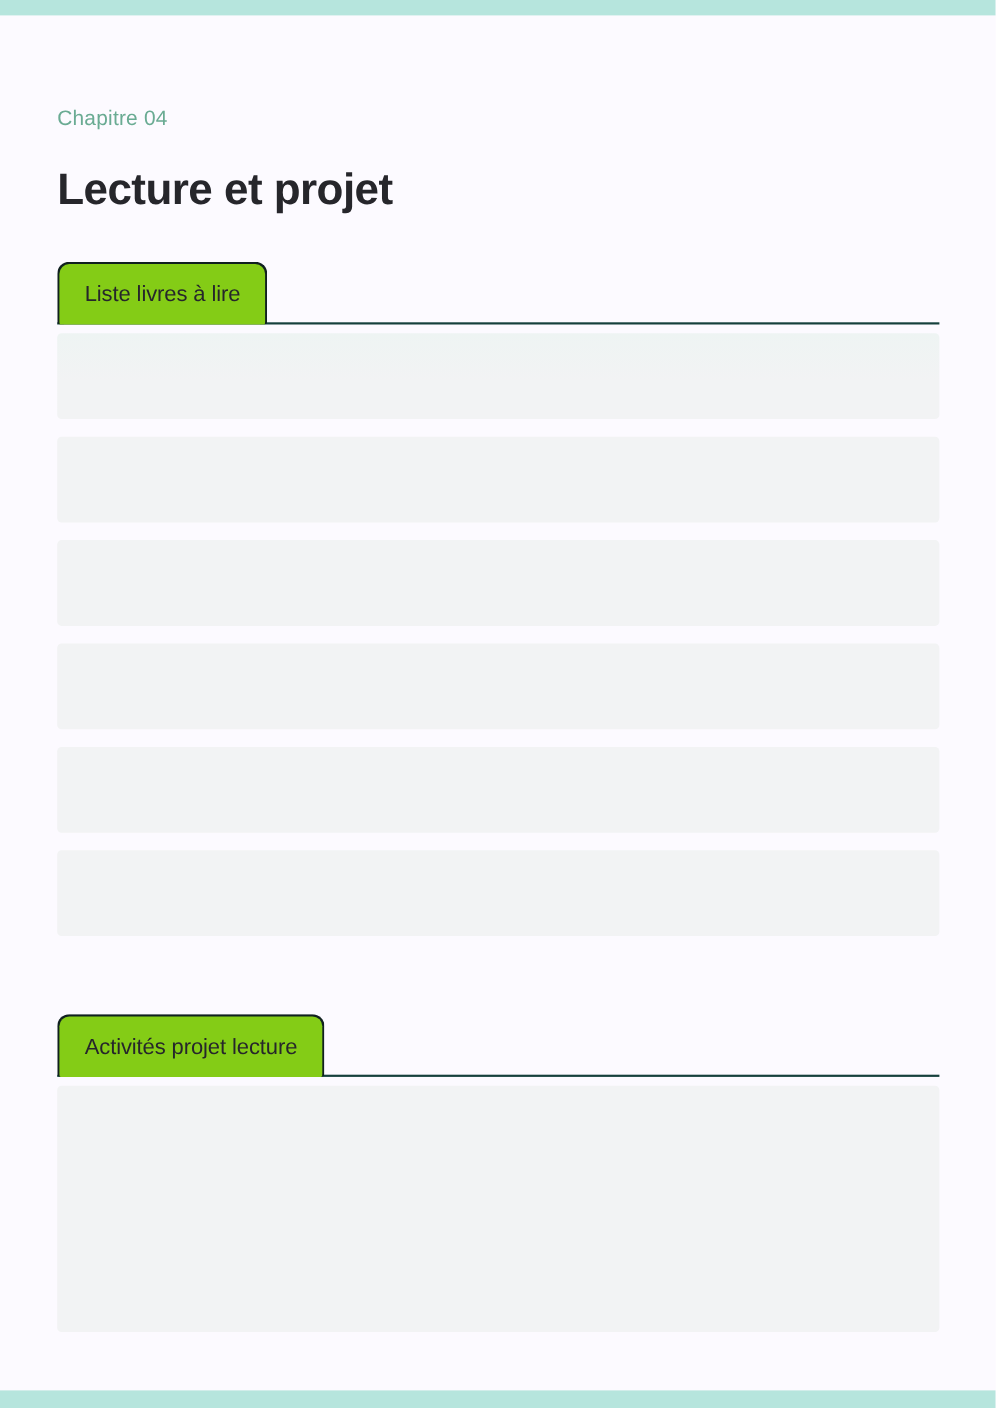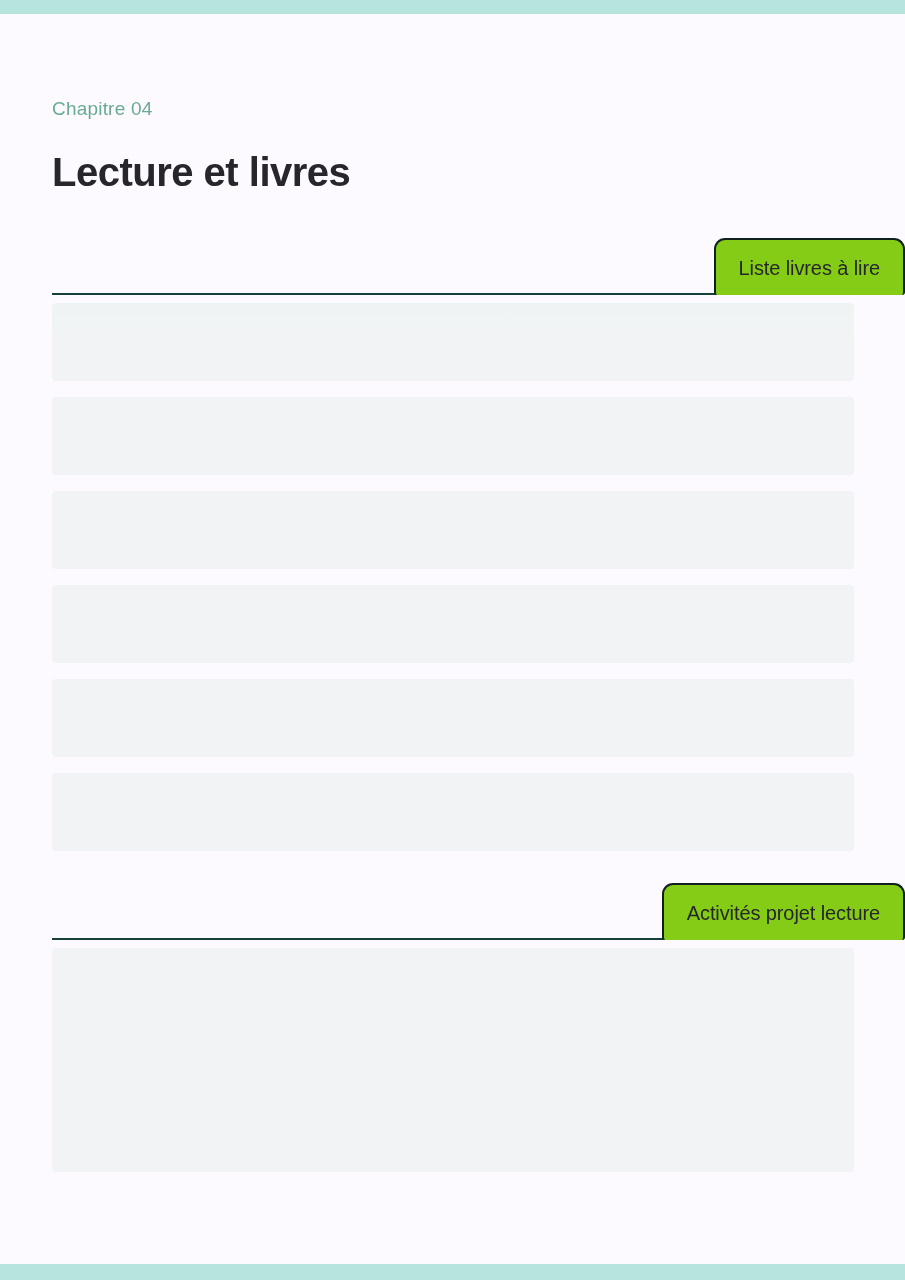--- a/index.html
+++ b/index.html
@@ -1,16 +1,16 @@
 <!DOCTYPE html>
 <html lang="fr"><head>
 <meta charset="utf-8">
 <title>Lecture et liens</title>
 <style>
-  * { box-sizing: border-box; margin: 0; padding: 0; text-align: right; }
+  * { box-sizing: border-box; margin: 0; padding: 0; }
 
   html, body {
     width: 905px;
     height: 1280px;
   }
 
   body {
     background: #ffffff;
     font-family: "Liberation Sans", "DejaVu Sans", sans-serif;
     -webkit-font-smoothing: antialiased;
@@ -79,21 +79,21 @@
     white-space: nowrap;
   }
 
   
   .section {
     position: absolute;
     left: 0;
     width: 905px;
   }
   .section-books { top: 224px; }
-  .section-activities { top: 869px; }
+  .section-activities { top: 908px; }
 
   .tab {
     position: relative;
     z-index: 3;
     display: inline-flex;
     align-items: center;
     margin-left: 52px;
     height: 57px;
     padding: 0 23px;
     background: #84cc16;
@@ -153,21 +153,21 @@
 <body>
 
 <div class="page">
 
   <div class="accent-bar-top"></div>
 
   <div class="content">
 
     <div class="chapter-eyebrow">Chapitre 04</div>
 
-    <h1 class="page-title">Lecture et livres</h1>
+    <h1 class="page-title">Lecture et projet</h1>
 
     <div class="section section-books">
       <div class="tab">Liste livres à lire</div>
       <div class="section-rule"></div>
       <div class="row-list">
         <div class="row-item row-first"></div>
         <div class="row-item"></div>
         <div class="row-item"></div>
         <div class="row-item"></div>
         <div class="row-item"></div>

